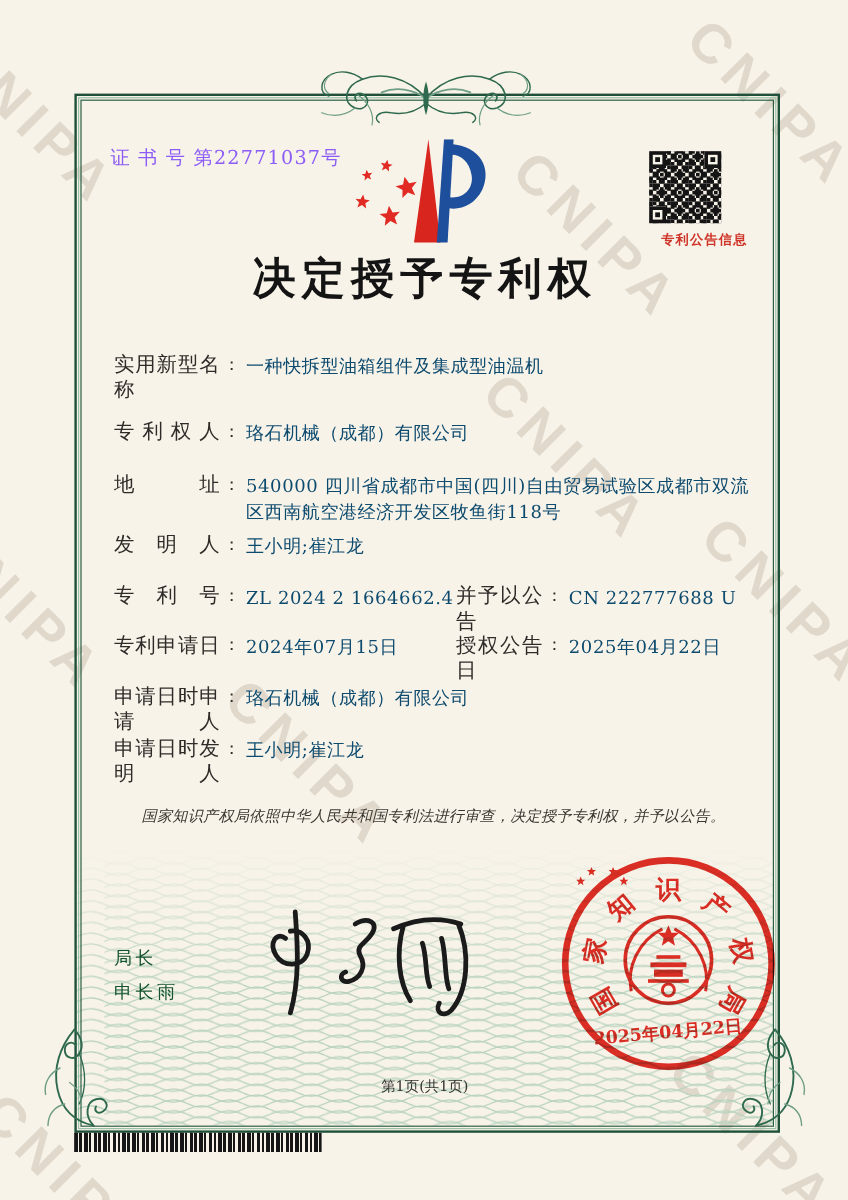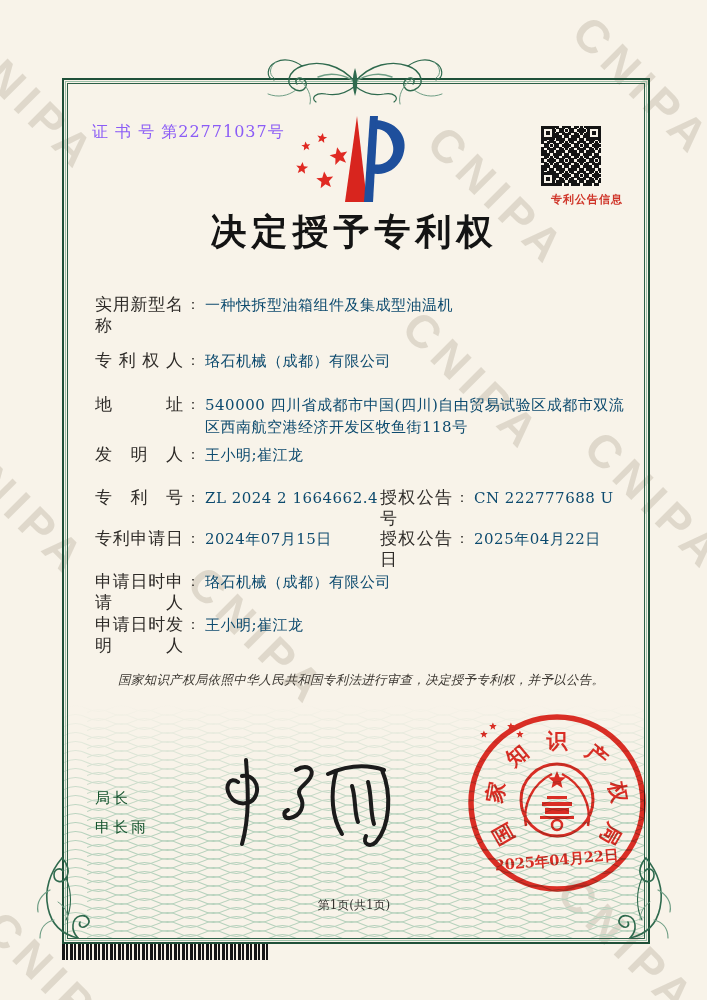--- a/index.html
+++ b/index.html
@@ -174,21 +174,21 @@
     <span class="fcolon">：</span>
     <span class="fval">王小明;崔江龙</span>
   </div>
 
   <div class="row content" style="left:95px;top:487px">
     <span class="flabel">专利号</span>
     <span class="fcolon">：</span>
     <span class="fval">ZL 2024 2 1664662.4</span>
   </div>
   <div class="row content" style="left:380px;top:487px">
-    <span class="flabel rt">授权公告号</span>
+    <span class="flabel rt">并予以公告</span>
     <span class="fcolon">：</span>
     <span class="fval">CN 222777688 U</span>
   </div>
 
   <div class="row content" style="left:95px;top:528px">
     <span class="flabel">专利申请日</span>
     <span class="fcolon">：</span>
     <span class="fval">2024年07月15日</span>
   </div>
   <div class="row content" style="left:380px;top:528px">

